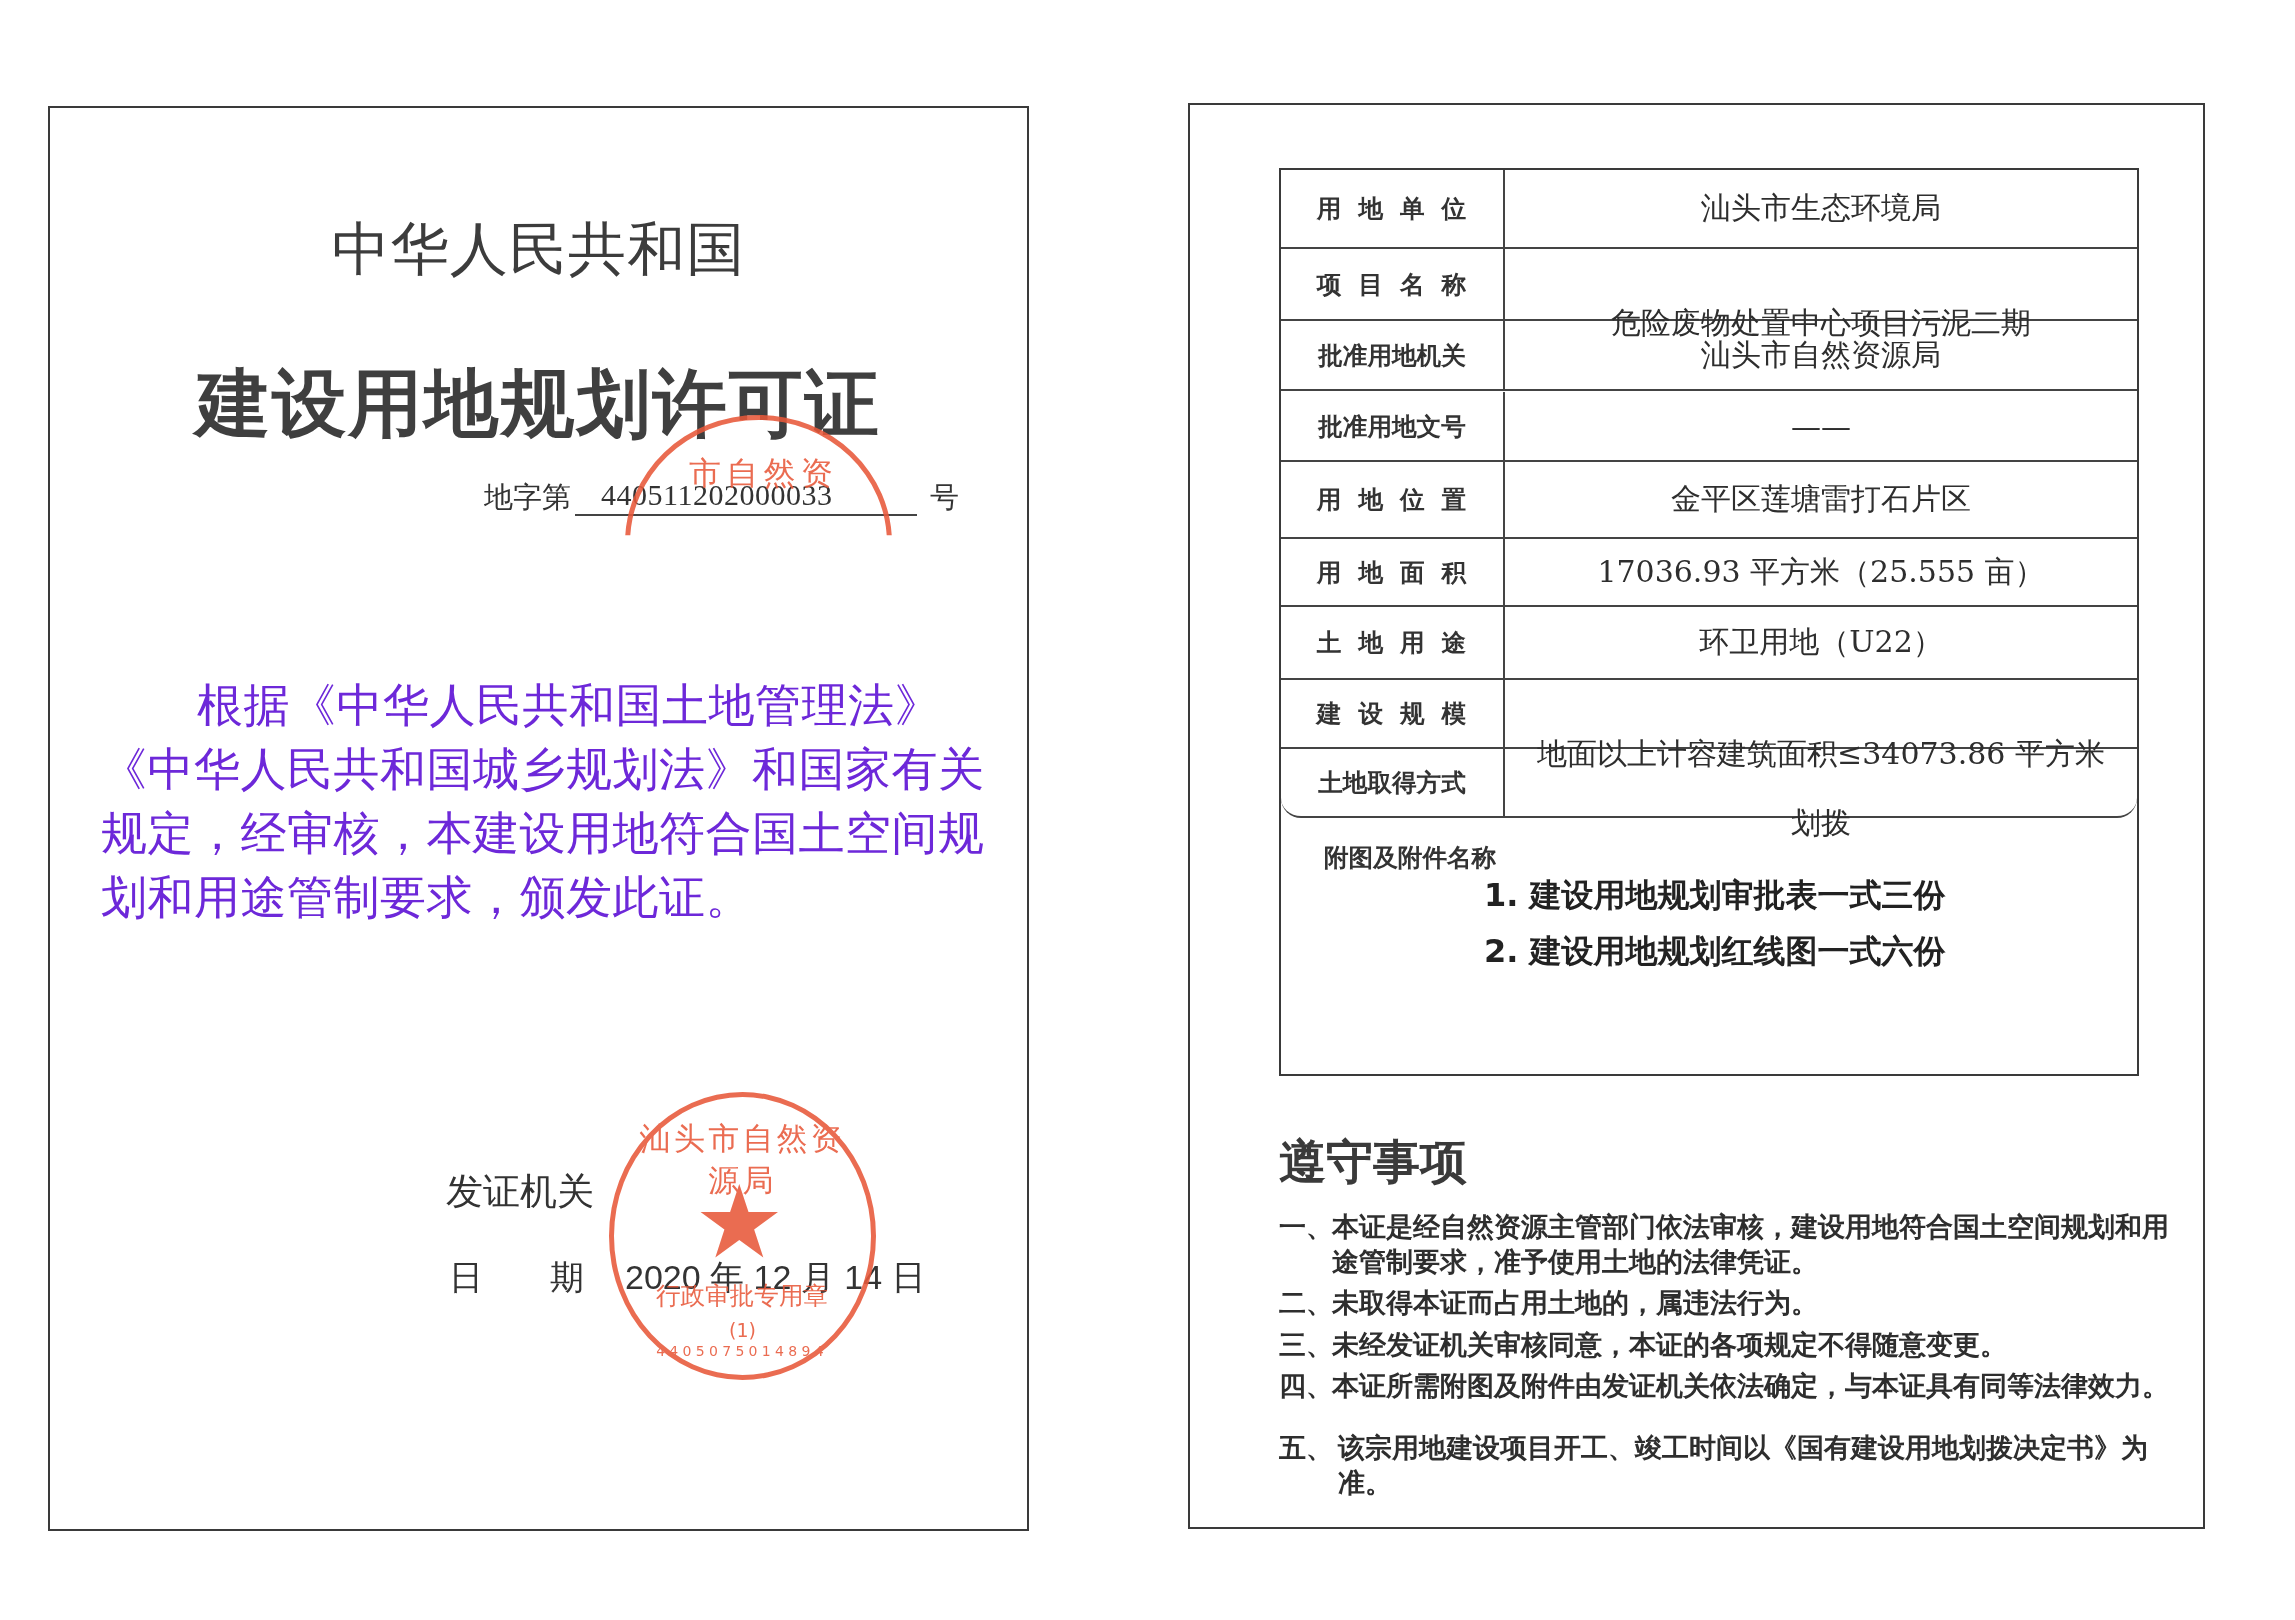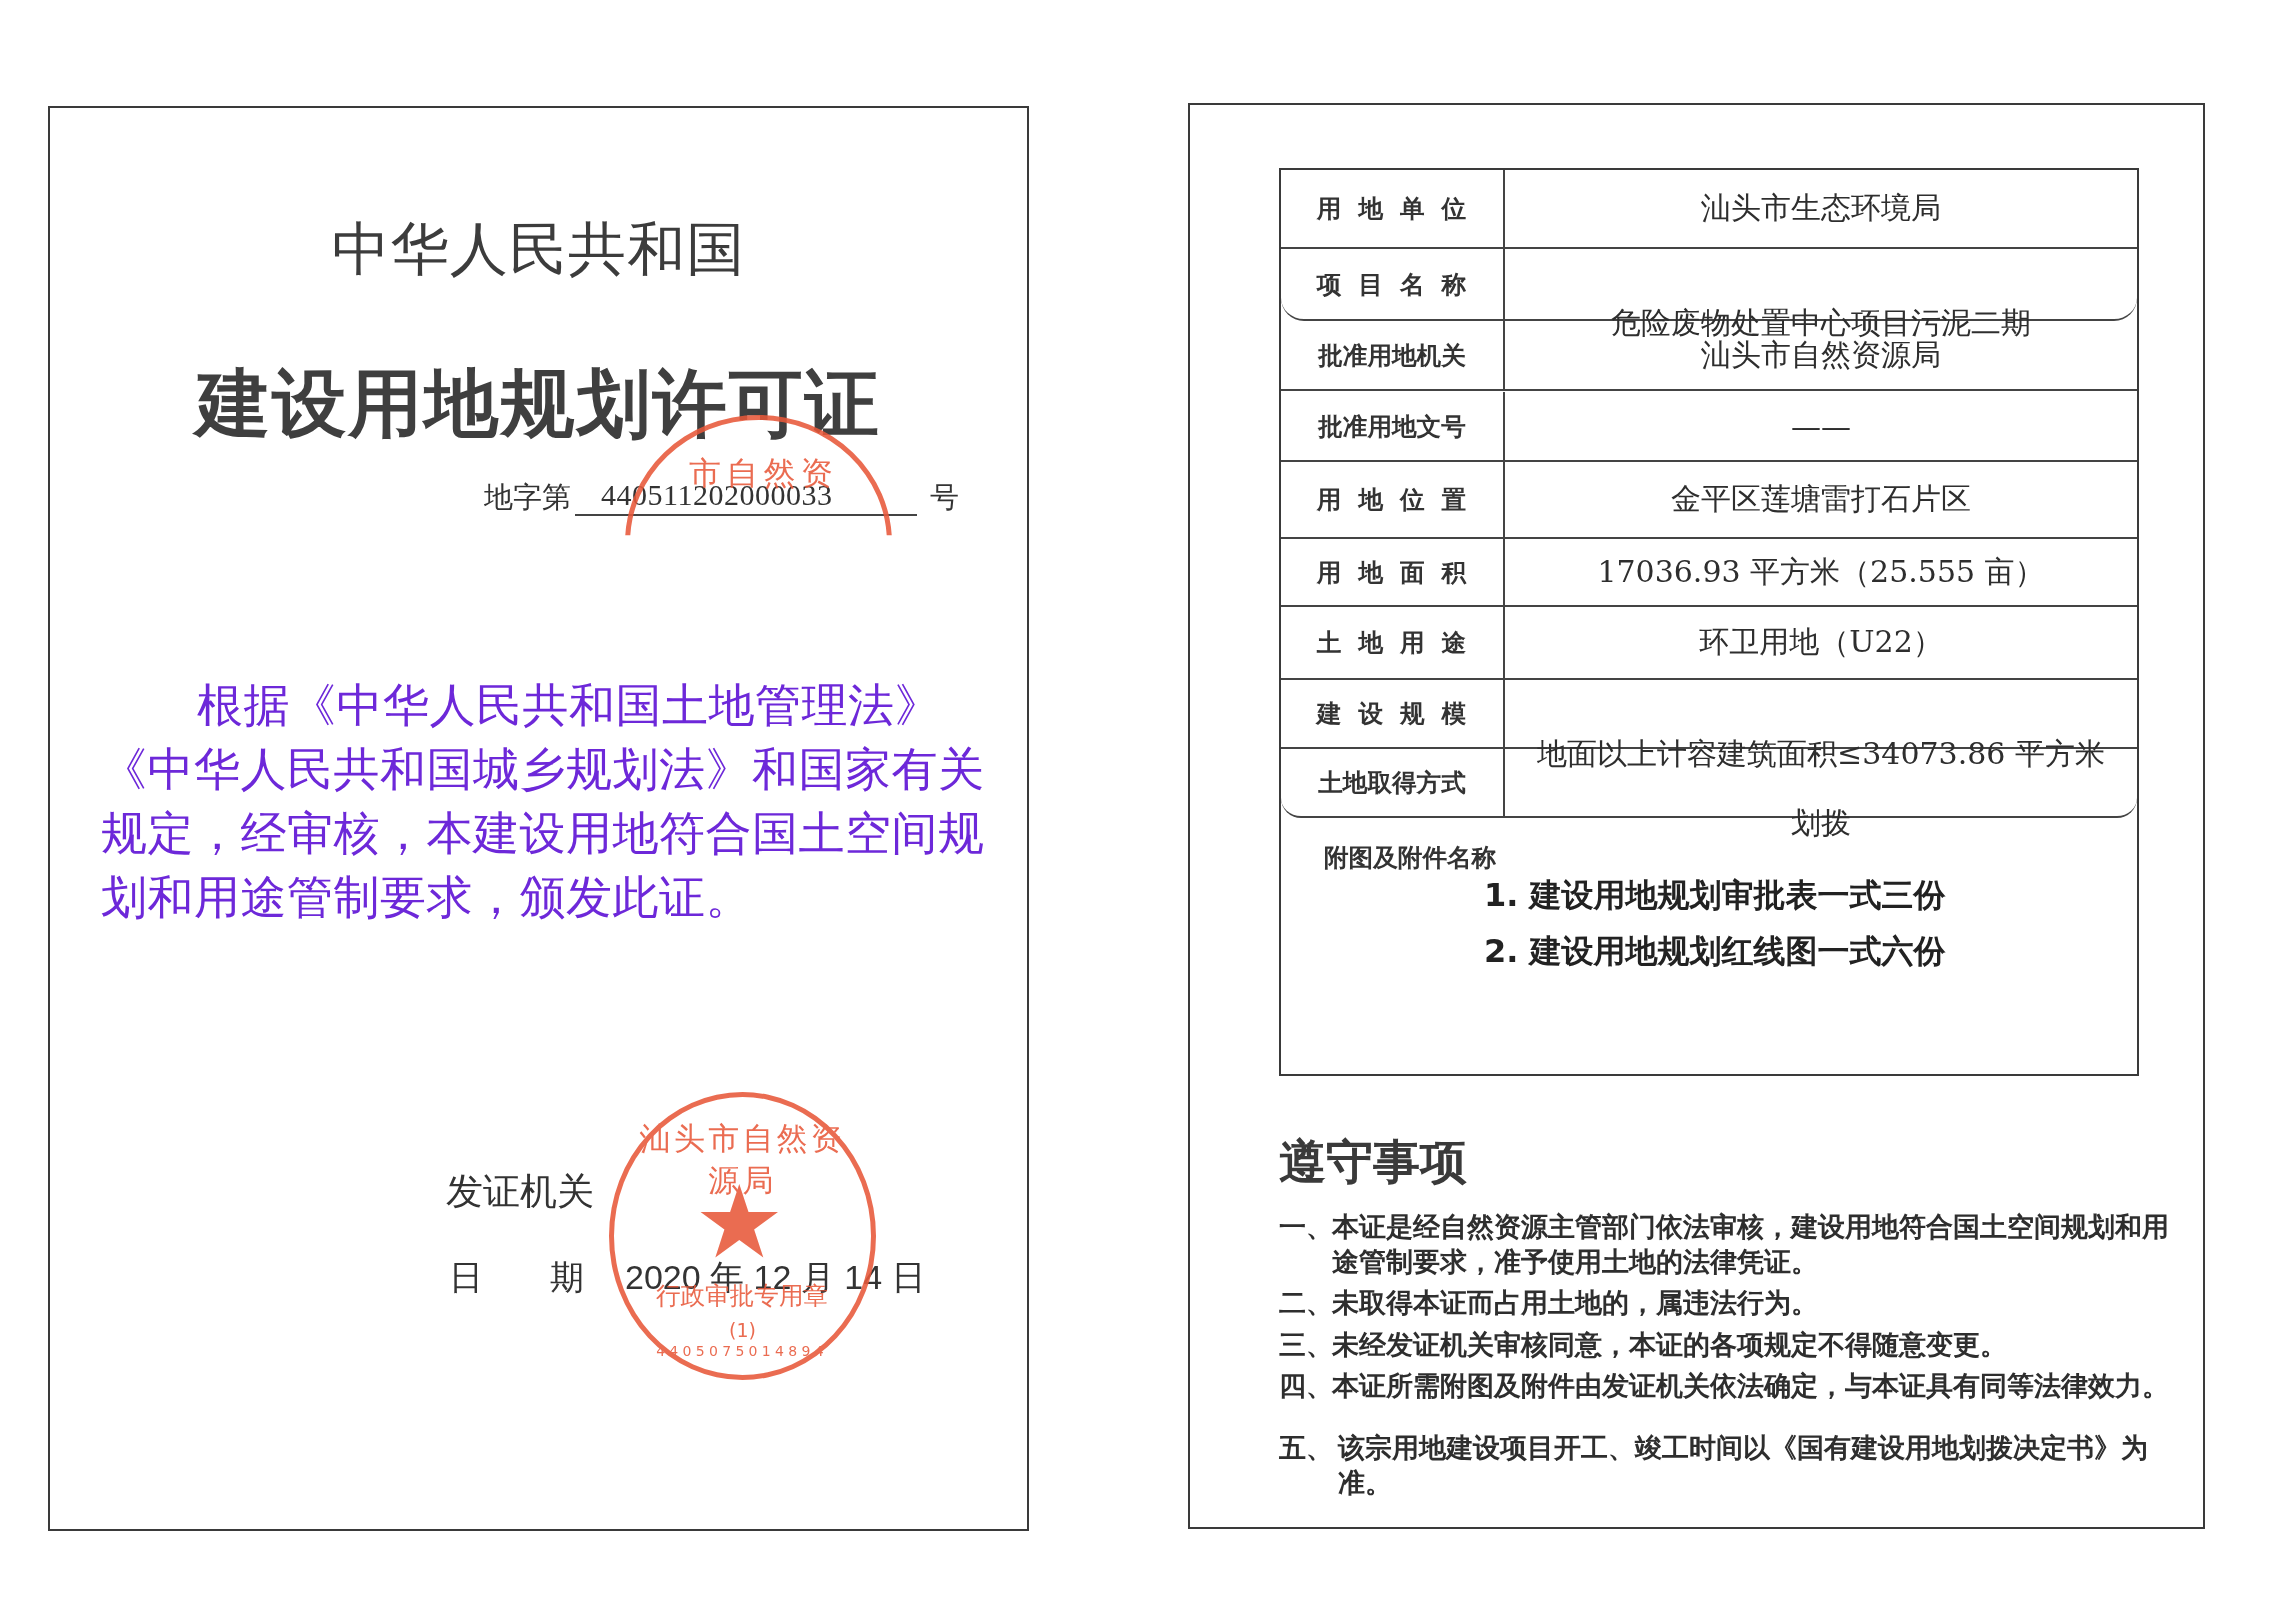--- a/index.html
+++ b/index.html
@@ -114,21 +114,21 @@
   <div class="ring-text">市自然资</div>
 </div>
 
 <div class="frame" id="right-frame"></div>
 
 <div id="info-table">
   <div class="trow" style="top:0;height:79px;">
     <div class="tlabel spaced">用地单位</div>
     <div class="tvalue serif">汕头市生态环境局</div>
   </div>
-  <div class="trow" style="top:79px;height:72px;border-radius:23px;">
+  <div class="trow" style="top:79px;height:72px;">
     <div class="tlabel spaced">项目名称</div>
     <div class="tvalue serif top">危险废物处置中心项目污泥二期</div>
   </div>
   <div class="trow" style="top:151px;height:70px;">
     <div class="tlabel">批准用地机关</div>
     <div class="tvalue serif">汕头市自然资源局</div>
   </div>
   <div class="trow" style="top:222px;height:70px;">
     <div class="tlabel">批准用地文号</div>
     <div class="tvalue serif">——</div>

